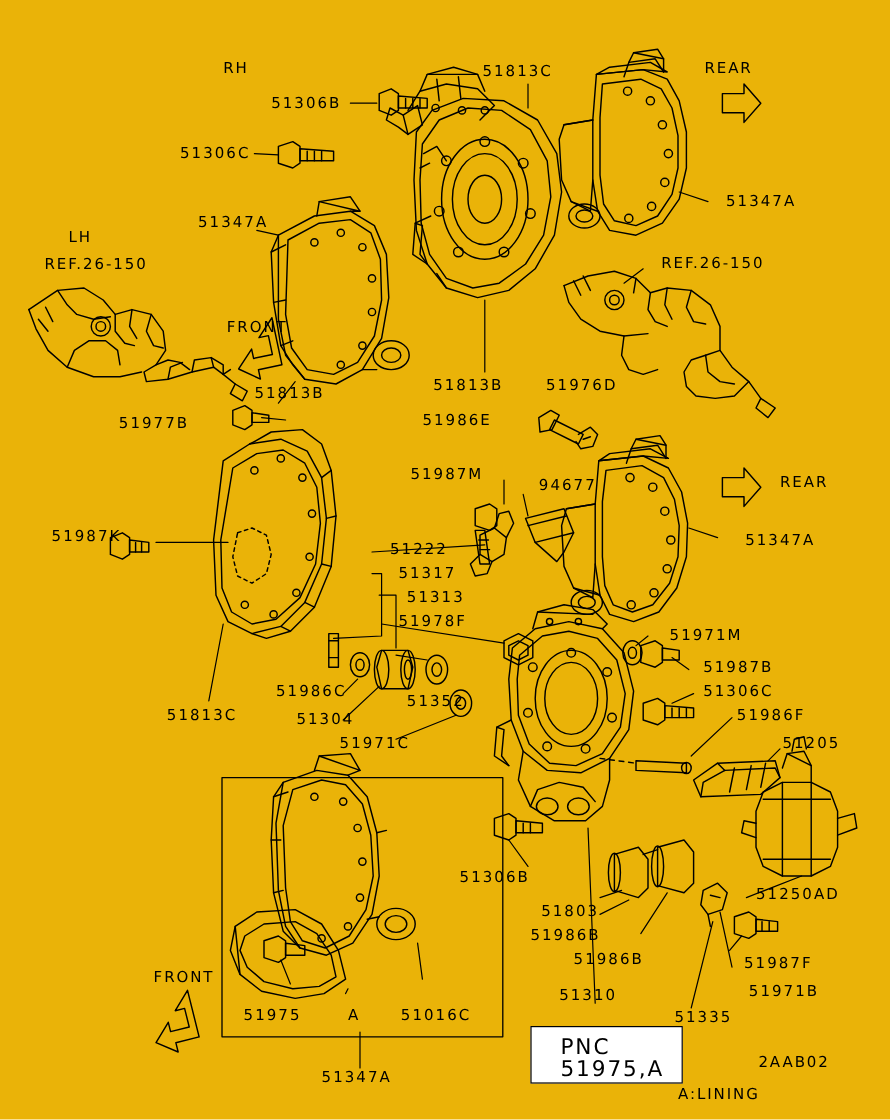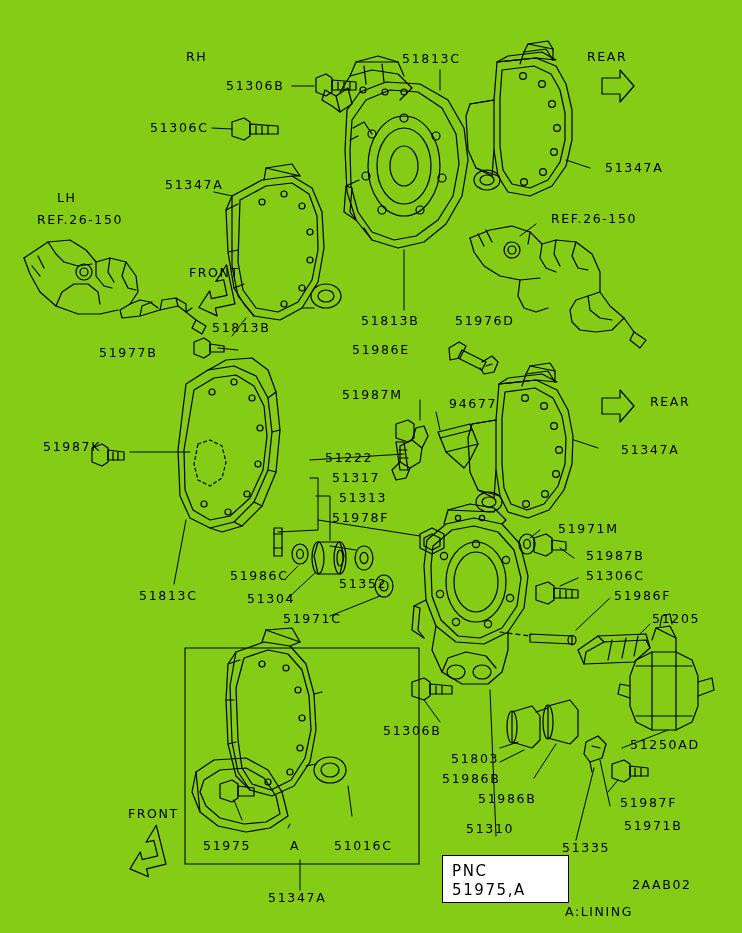--- a/index.html
+++ b/index.html
@@ -7,21 +7,21 @@
     padding: 0;
     background: #ffffff;
   }
   body {
     font-family: "DejaVu Sans", sans-serif;
   }
   #sheet {
     position: relative;
     width: 742px;
     height: 933px;
-    background: #84cc16;
+    background: #eab308;
     overflow: hidden;
   }
   #artwork {
     position: absolute;
     left: 0; top: 0;
     width: 742px;
     height: 933px;
   }
   .lbl {
     position: absolute;
@@ -37,22 +37,22 @@
     letter-spacing: 1.7px;
   }
   .pnc-box {
     position: absolute;
     border: 1.3px solid #000;
     box-sizing: border-box;
     background: #fff;
   }
   .pnc-box .line {
     position: absolute;
-    left: 9px;
-    font-size: 15px;
+    left: 24px;
+    font-size: 18px;
     letter-spacing: 1.6px;
     white-space: nowrap;
     text-align: center;
   }
 </style>
 </head>
 <body>
 
 <div id="sheet">
 

